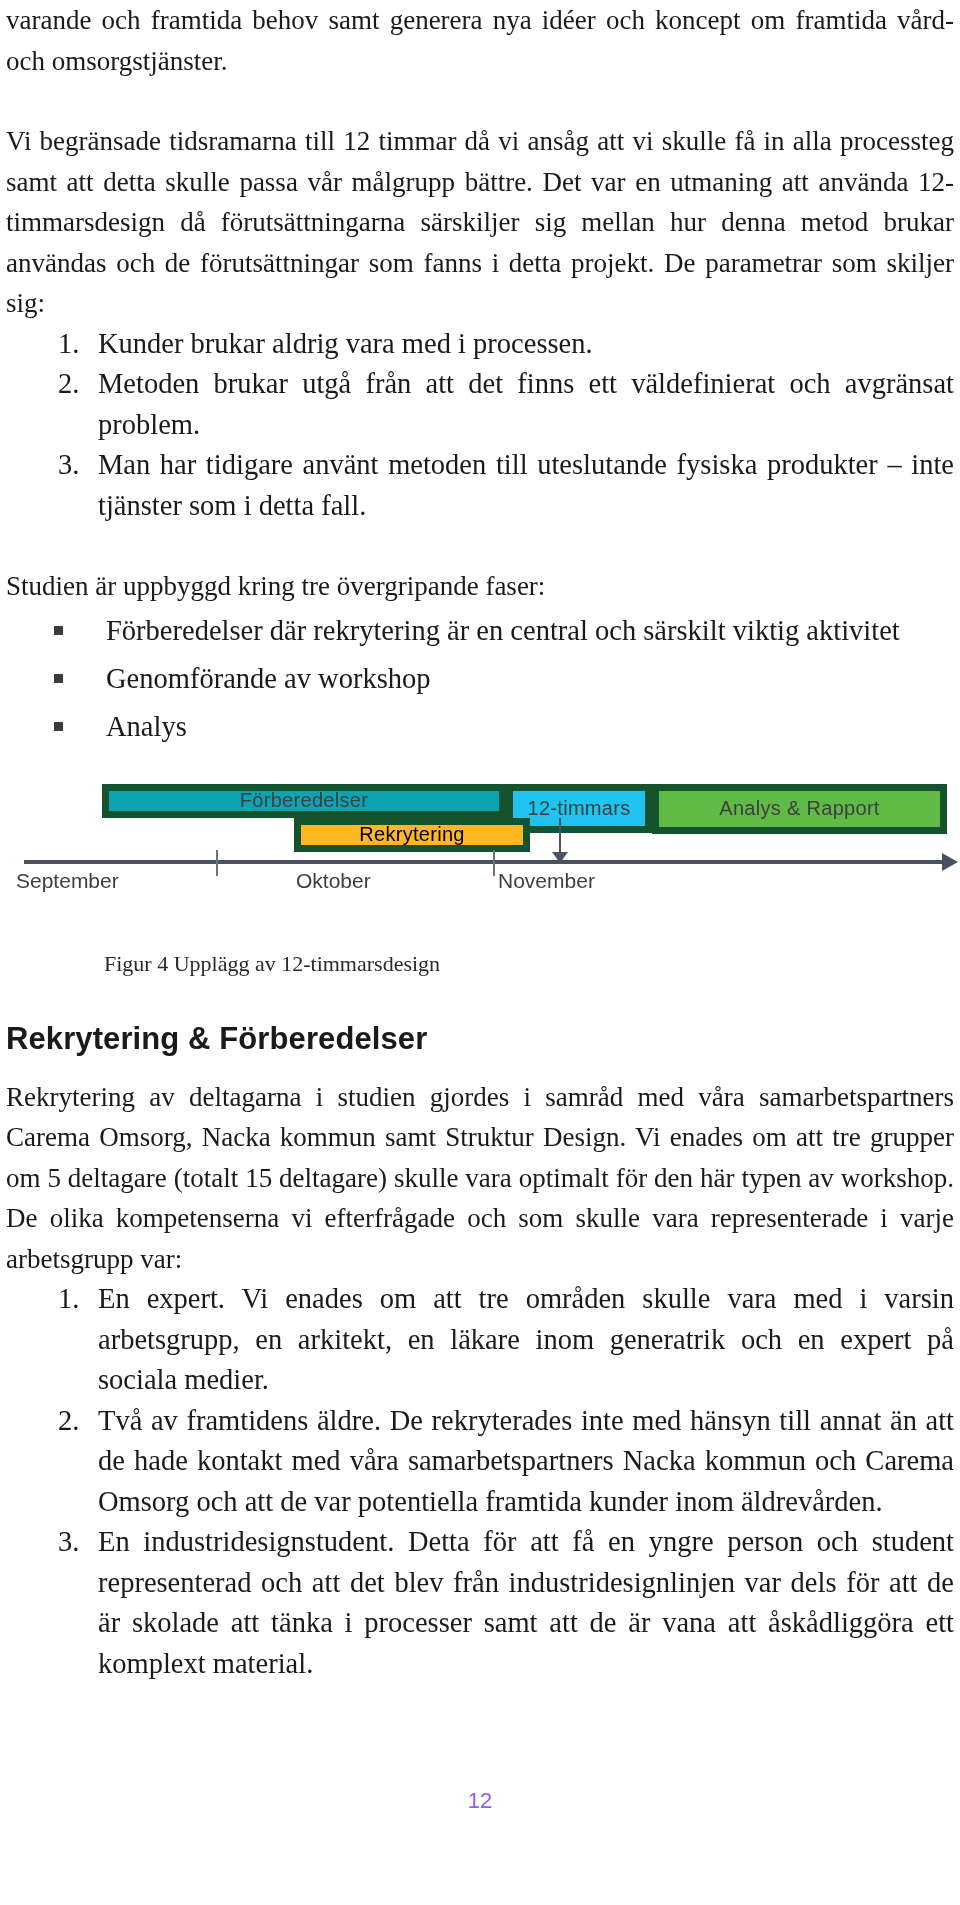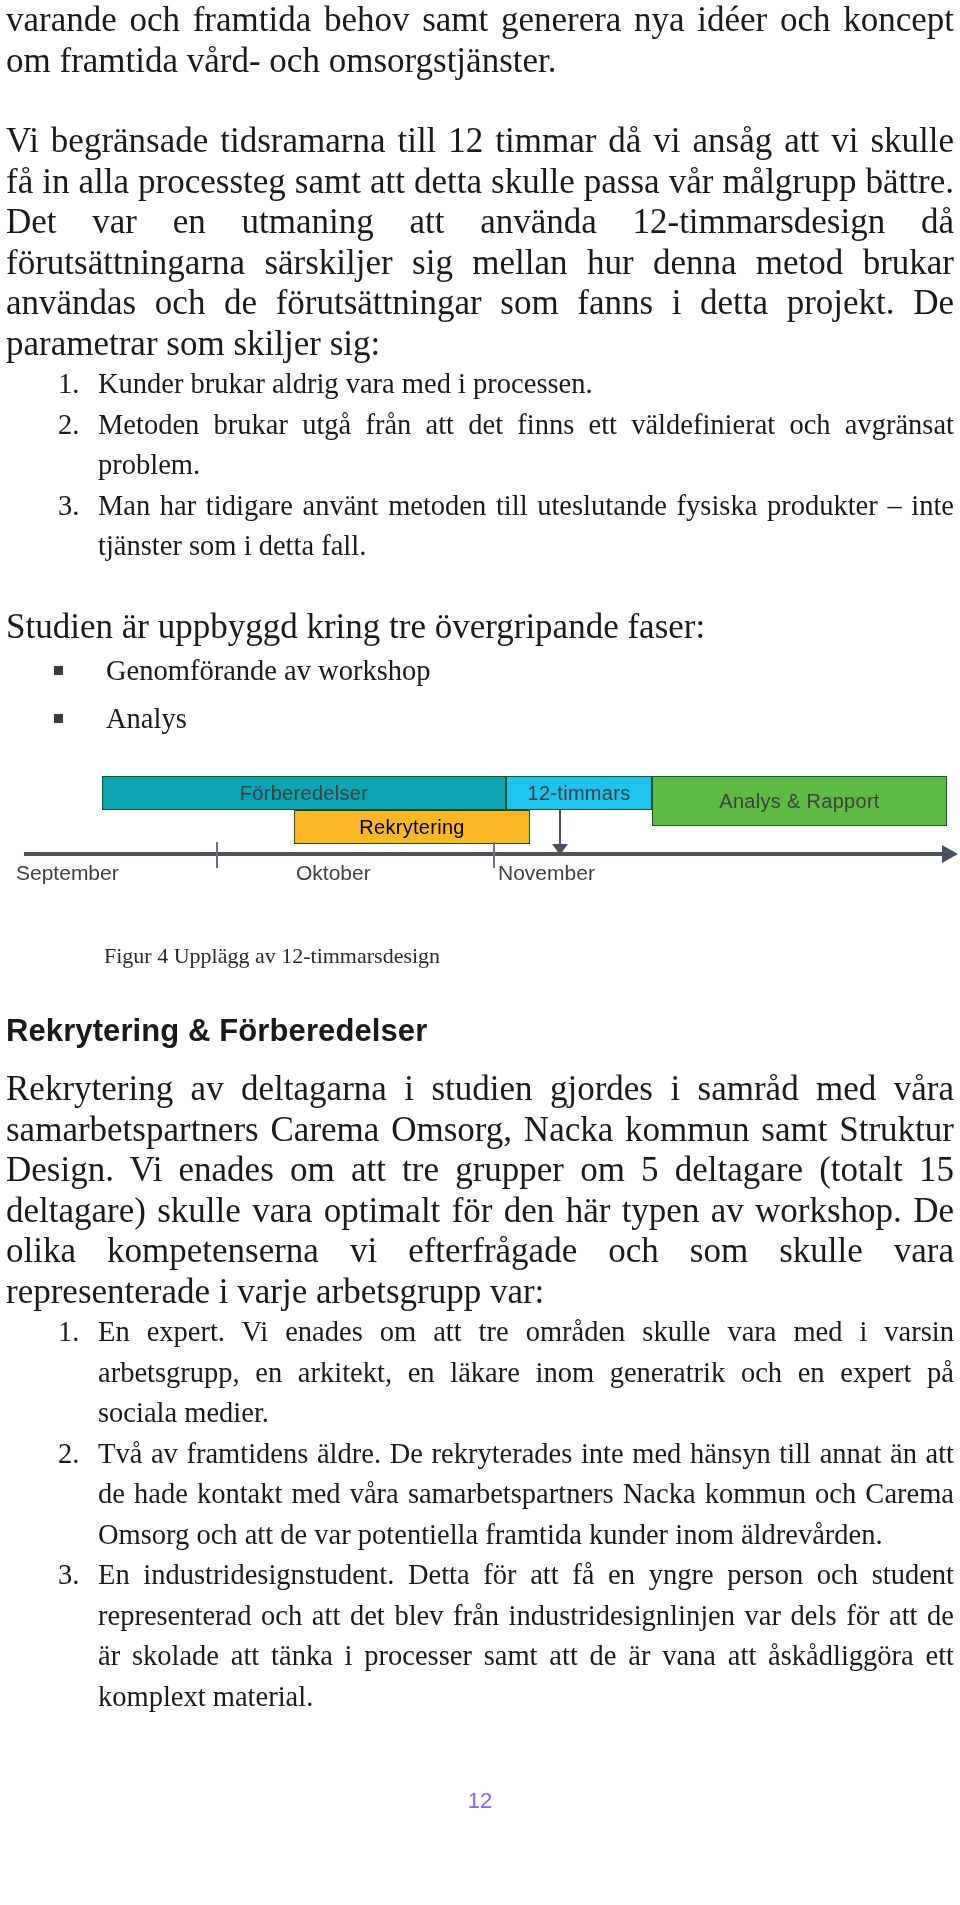--- a/index.html
+++ b/index.html
@@ -25,21 +25,21 @@
 
   .content {
     position: absolute;
     left: 6px;
     top: 0px;
     width: 948px;
   }
 
   p.body-text {
     margin: 0;
-    font-size: 35px;
+    font-size: 27px;
     line-height: 40.5px;
     text-align: justify;
     text-justify: inter-word;
     hyphens: manual;
   }
 
   .spacer-para { height: 40px; }
   .spacer-small { height: 20px; }
 
   
@@ -89,32 +89,32 @@
   
   .figure {
     position: relative;
     width: 960px;
     height: 150px;
     margin: 0;
   }
   .gantt-bar {
     position: absolute;
     box-sizing: border-box;
-    border: 1px solid #14532d;
+    border: 7px solid #14532d;
     display: flex;
     align-items: center;
     justify-content: center;
     font-family: "Liberation Sans", "DejaVu Sans", sans-serif;
     font-size: 20px;
     color: #3f3f3f;
     letter-spacing: 0.3px;
     white-space: nowrap;
   }
   .bar-prep   { left: 96px;  top: 13px; width: 404px; height: 34px; background: #0CA3B2; }
-  .bar-twelve { left: 500px; top: 13px; width: 146px; height: 34px; background: #1FC3F0; }
+  .bar-twelve { left: 500px; top: 13px; width: 146px; height: 49px; background: #1FC3F0; }
   .bar-analys { left: 646px; top: 13px; width: 295px; height: 50px; background: #5FBB46; }
   .bar-rekry  { left: 288px; top: 47px; width: 236px; height: 34px; background: #FBB724; color: #000000; }
 
   .axis-line {
     position: absolute;
     left: 18px;
     top: 89px;
     width: 920px;
     height: 4px;
     background: #4a5262;
@@ -223,20 +223,24 @@
       </li>
     </ol>
 
     <div class="spacer-para"></div>
 
     <p class="body-text">Studien är uppbyggd kring tre övergripande faser:</p>
 
     <ul class="sq-list">
       <li>
         <span class="sq"></span>
+        <span>Förberedelser där rekrytering är en central och särskilt viktig aktivitet</span>
+      </li>
+      <li>
+        <span class="sq"></span>
         <span>Genomförande av workshop</span>
       </li>
       <li>
         <span class="sq"></span>
         <span>Analys</span>
       </li>
     </ul>
 
     <div class="spacer-small"></div>
 

